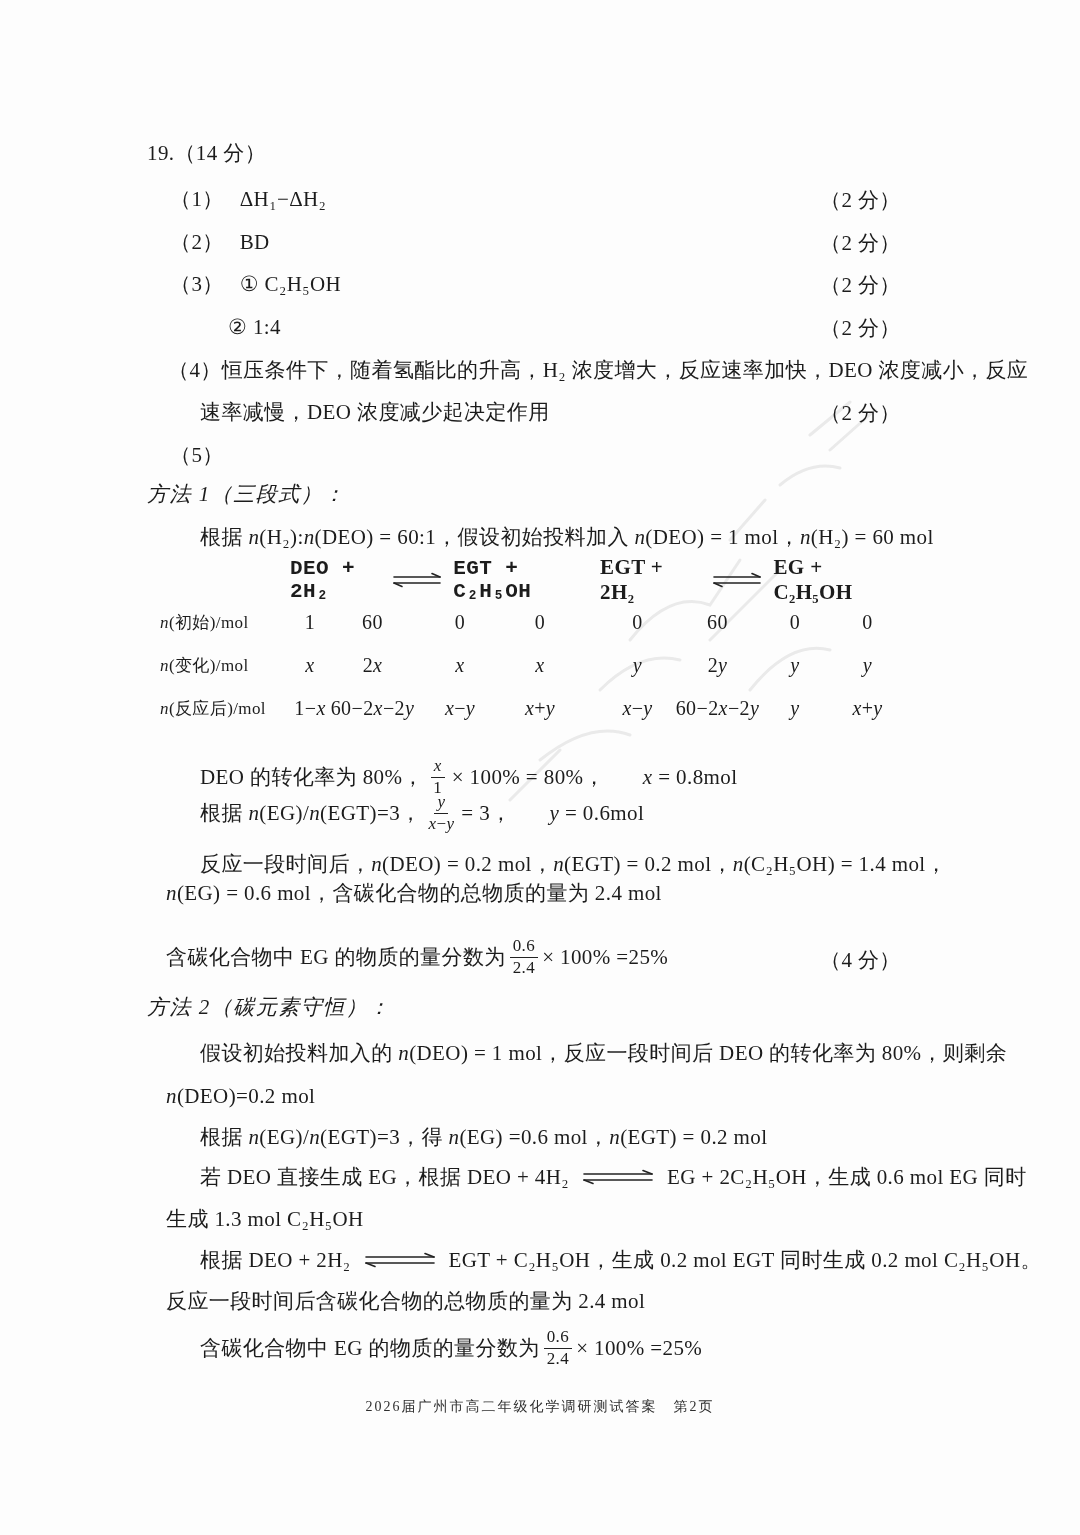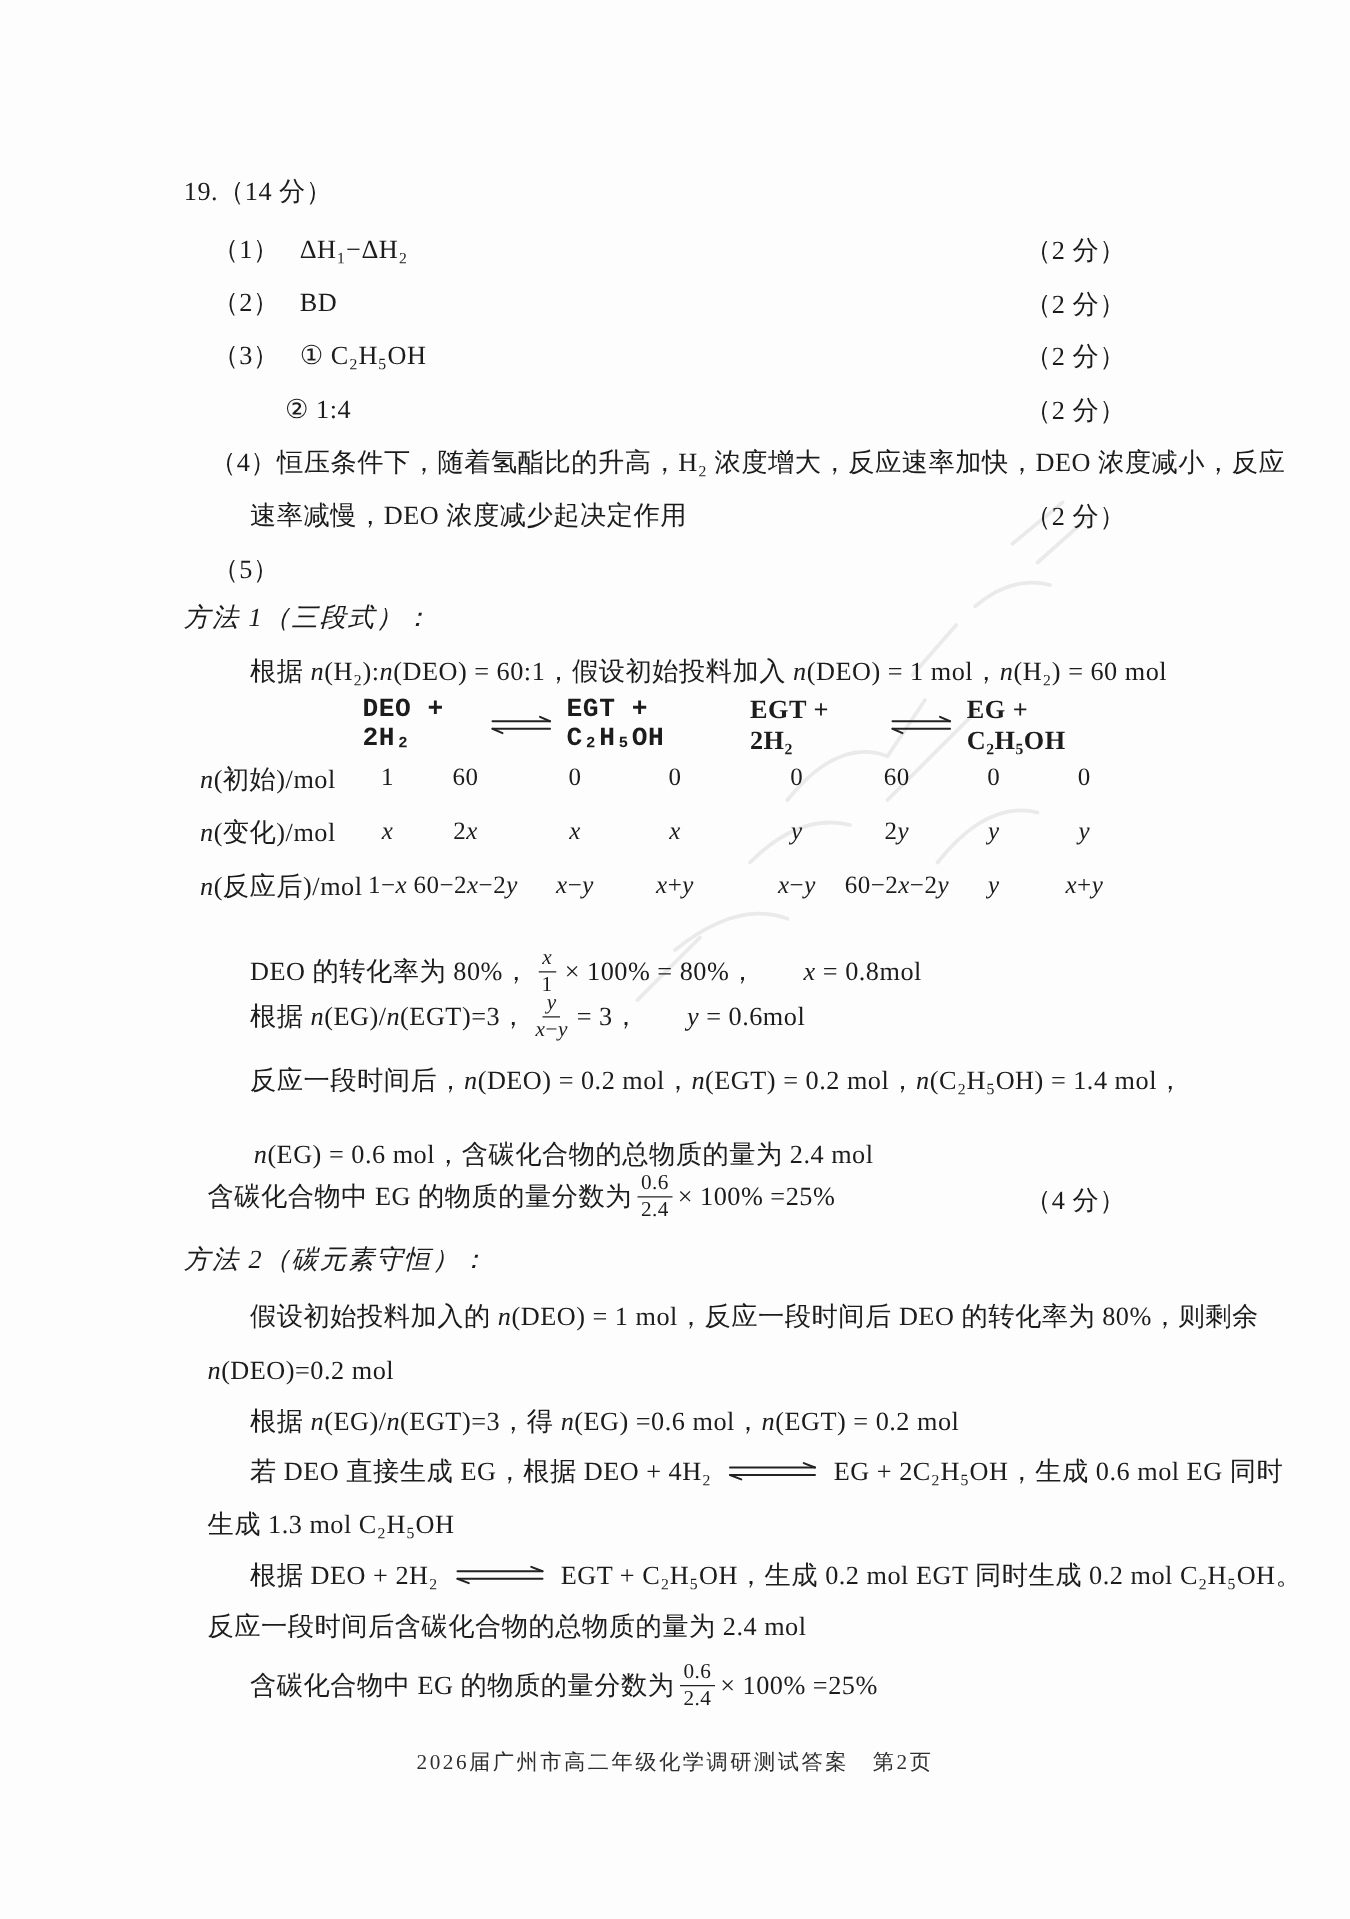--- a/index.html
+++ b/index.html
@@ -23,31 +23,31 @@
   .frac .den { padding-top:1px; }
 
   
   .stoich {
     position:absolute; left:160px; top:558px;
     display:grid;
     grid-template-columns:130px 40px 85px 90px 70px 25px 75px 85px 70px 75px;
     grid-auto-rows:43px; align-items:center;
   }
   .stoich .cell { text-align:center; font-size:20px; }
-  .stoich .rowlabel { text-align:left; font-size:21px; }
+  .stoich .rowlabel { text-align:left; font-size:17px; }
   .eqhead { display:flex; justify-content:center; align-items:center; font-weight:bold; }
   .eqhead.e1 { grid-column:2 / 6;font-family:Liberation Mono, monospace; }
   .eqhead.e2 { grid-column:7 / 11; }
   .spacer { }
 
   
   .eqarrow { margin:0 10px; flex:0 0 auto; }
 
   .footer { position:absolute; top:1398px; left:0; width:100%; text-align:center;
-            font-size:17px; letter-spacing:2px; color:#2e2e2e; }
+            font-size:14px; letter-spacing:2px; color:#2e2e2e; }
 
   .watermark { position:absolute; left:480px; top:390px; pointer-events:none; opacity:0.55; }
 </style>
 </head>
 <body>
 
 <div id="page">
 
   <svg class="watermark" width="470" height="420" viewBox="0 0 470 420">
     <g fill="none" stroke="#cccccc" stroke-width="3" stroke-linecap="round" opacity="0.7">
@@ -171,21 +171,21 @@
     <span>根据 <i>n</i>(EG)/<i>n</i>(EGT)=3，</span>
     <span class="frac">
         <span class="num"><i>y</i></span>
         <span class="den"><i>x</i>−<i>y</i></span>
       </span>
     <span>= 3，</span>
     <span style="margin-left:38px;"><i>y</i> = 0.6mol</span>
   </div>
 
   <div class="line" style="left:200px; top:851px;">反应一段时间后，<i>n</i>(DEO) = 0.2 mol，<i>n</i>(EGT) = 0.2 mol，<i>n</i>(C₂H₅OH) = 1.4 mol，</div>
-  <div class="line" style="left:166px; top:910px;margin-left:37px;"><i>n</i>(EG) = 0.6 mol，含碳化合物的总物质的量为 2.4 mol</div>
+  <div class="line" style="left:166px; top:880px;"><i>n</i>(EG) = 0.6 mol，含碳化合物的总物质的量为 2.4 mol</div>
 
   <div class="line flexline" style="left:166px; top:934px; height:46px;">
     <span>含碳化合物中 EG 的物质的量分数为</span>
     <span class="frac" style="margin:0 4px;">
         <span class="num">0.6</span>
         <span class="den">2.4</span>
       </span>
     <span>× 100% =25%</span>
   </div>
   <div class="score" style="top:946px;">（4 分）</div>

